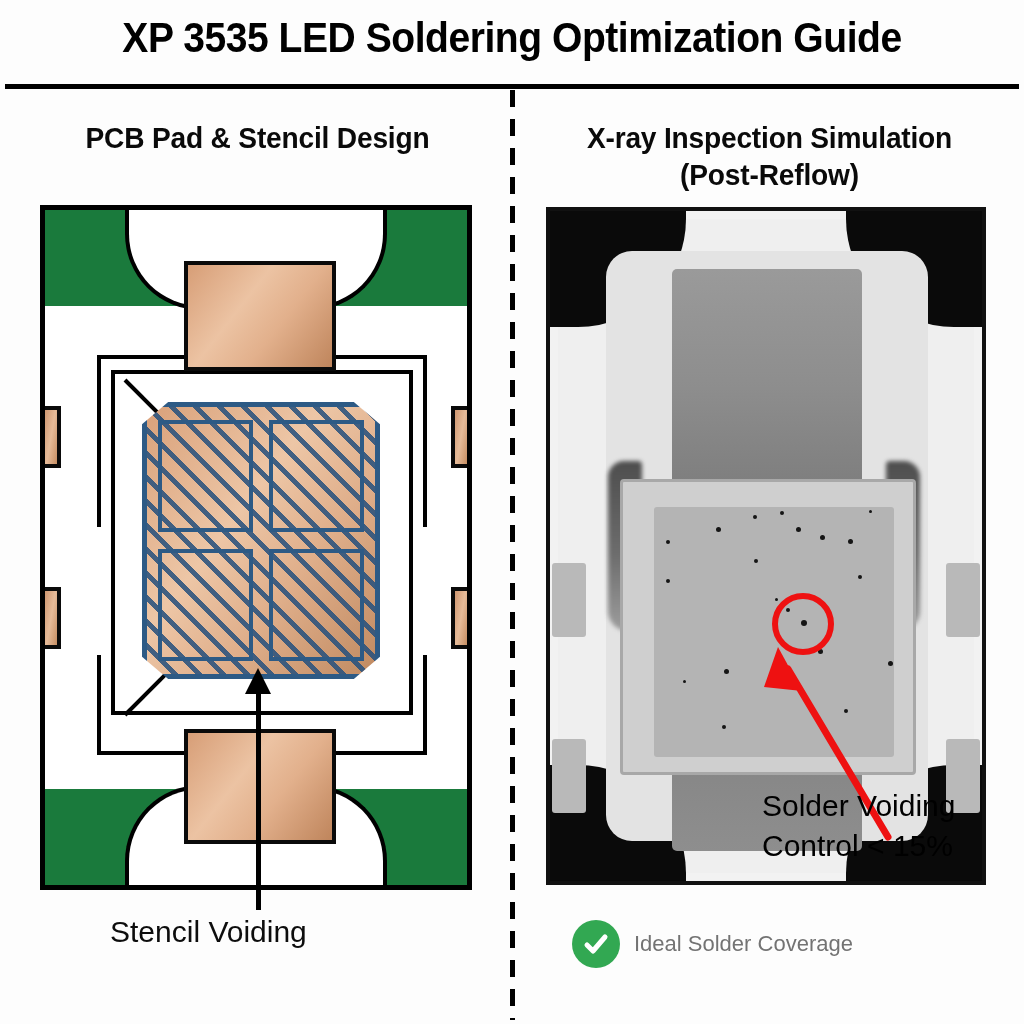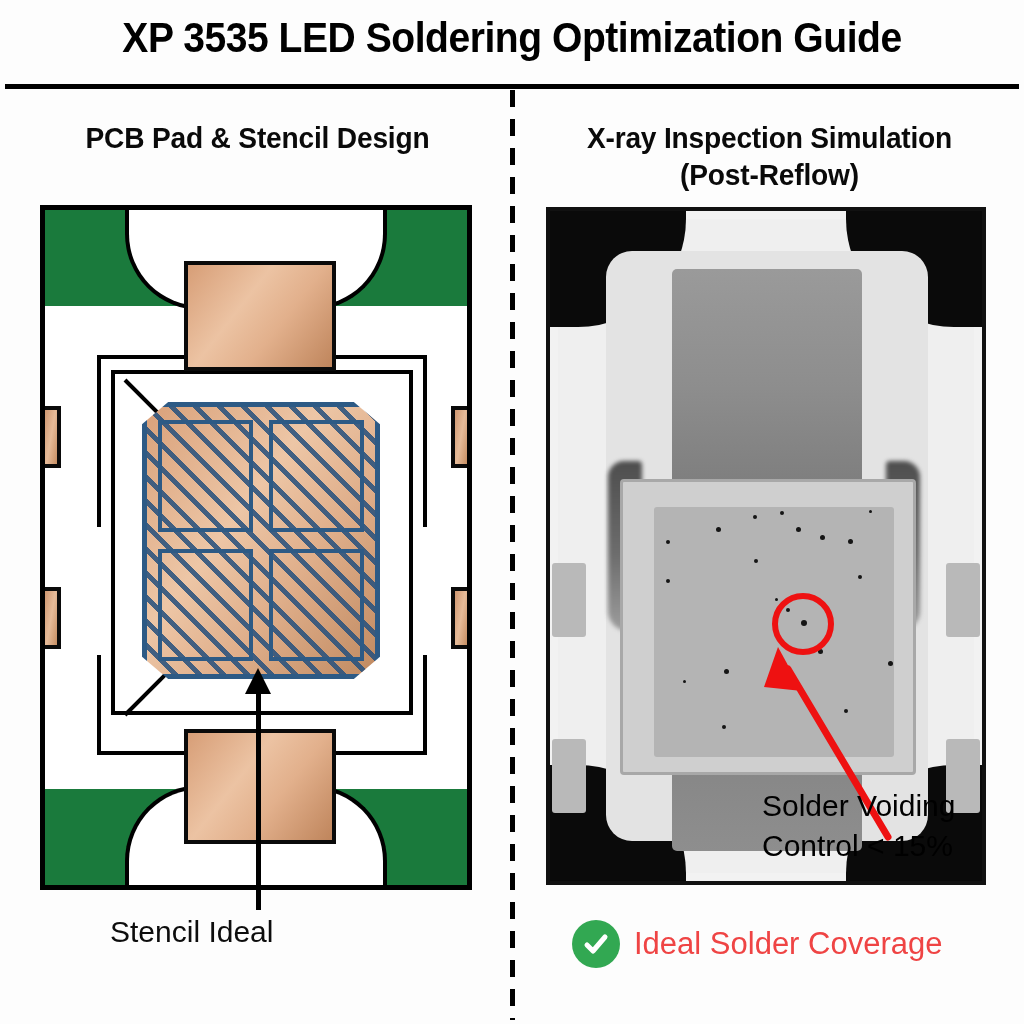--- a/index.html
+++ b/index.html
@@ -349,22 +349,22 @@
   #check-badge {
     width: 48px; height: 48px;
     border-radius: 50%;
     background: #32a852;
     display: flex;
     align-items: center;
     justify-content: center;
     flex: 0 0 auto;
   }
   #badge-label {
-    font-size: 31px;
-    color: #ef4444;
+    font-size: 22px;
+    color: #737373;
     white-space: nowrap;
   }
 </style>
 </head>
 <body>
 
 <div id="page">
 
   <div class="title">XP 3535 LED Soldering Optimization Guide</div>
   <div class="header-rule"></div>
@@ -408,21 +408,21 @@
         <div class="pane" id="pane-br"></div>
       </div>
 
     </div>
   </div>
 
   <div id="left-arrow-shaft"></div>
   <div id="left-arrow-head"></div>
 
   <div id="left-caption">
-    <div>Stencil Ideal</div>
+    <div>Stencil Voiding</div>
   </div>
 
   <div id="xray-panel">
 
     <div id="xr-body"></div>
 
     <div class="xr-corner" id="xr-c-tl"></div>
     <div class="xr-corner" id="xr-c-tr"></div>
     <div class="xr-corner" id="xr-c-bl"></div>
     <div class="xr-corner" id="xr-c-br"></div>

